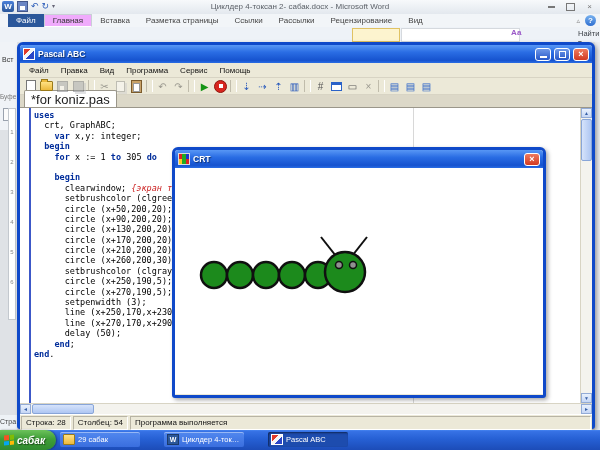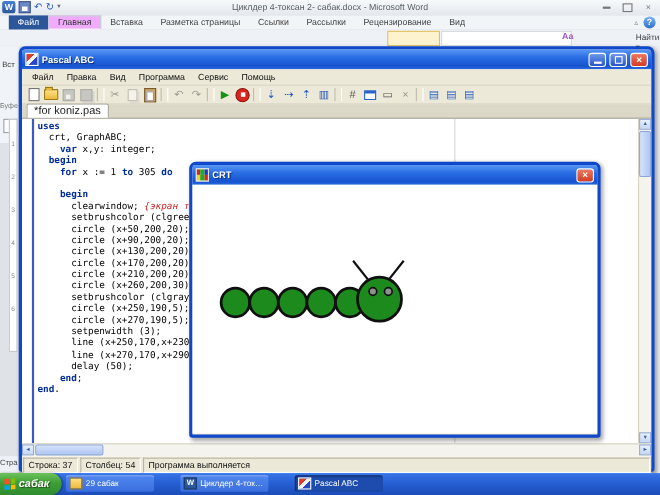--- a/index.html
+++ b/index.html
@@ -82,21 +82,21 @@
   .shape-disk2{width:9px;height:9px;background:#8fa0c8;border:1px solid #5a688c;box-shadow:2px 2px 0 #b8c2da;}
   .shape-copy{width:7px;height:9px;background:#fff;border:1px solid #888;box-shadow:2px 2px 0 #ccc;}
   .shape-paste{width:9px;height:11px;background:#c8a269;border:1px solid #7b5b2c;position:relative;}
   .shape-paste:after{content:"";position:absolute;left:1px;top:2px;width:5px;height:7px;background:#fff;border:1px solid #999;}
   .shape-stop{width:11px;height:11px;border-radius:50%;background:#d8261f;border:1px solid #8f150e;
     display:flex;align-items:center;justify-content:center;}
   .shape-stop:after{content:"";width:4px;height:4px;background:#fff;}
   .shape-winrect{width:11px;height:9px;background:#fff;border:1px solid #2a62c8;border-top:3px solid #2a62c8;box-sizing:border-box;}
   .p-tabbar{height:12px;background:#dcd8c8;display:flex;align-items:flex-end;padding-left:4px;
     border-bottom:1px solid #9a968a;}
-  .p-tab{background:#fff;border:1px solid #9a968a;border-bottom:none;font-size:10px;color:#222;
+  .p-tab{background:#fff;border:1px solid #9a968a;border-bottom:none;font-size:13px;color:#222;
     padding:1px 6px 0 6px;border-radius:2px 2px 0 0;}
   .p-editor{position:relative;height:295px;background:#fff;overflow:hidden;}
   .p-gutter{position:absolute;left:0;top:0;width:9px;height:100%;background:#fff;border-right:2px solid #3c58c8;}
   .p-vline{position:absolute;left:393px;top:0;width:1px;height:100%;background:#d8d8d8;}
   .code{position:absolute;left:14px;top:2px;font-family:"DejaVu Sans Mono",monospace;
     font-size:8.5px;line-height:10.4px;color:#000;white-space:pre;}
   .codeline{height:10.4px;}
   .kw{font-weight:bold;color:#002d9b;}
   .cm{font-style:italic;color:#cc2222;}
   .vscroll{position:absolute;right:0;top:0;width:11px;height:100%;background:#f4f3ee;border-left:1px solid #d8d4c4;}
@@ -289,21 +289,21 @@
         <span class="vthumb"></span>
         <span class="sbtn" style="bottom:0;">▼</span>
       </div>
     </div>
     <div class="p-hscroll">
       <span class="sbtn" style="left:0;top:0;">◄</span>
       <span class="hthumb"></span>
       <span class="sbtn" style="right:0;top:0;">►</span>
     </div>
     <div class="p-status">
-      <span class="p-cell">Строка: 37</span>
+      <span class="p-cell">Строка: 28</span>
       <span class="p-cell">Столбец: 54</span>
       <span class="p-cell grow">Программа выполняется</span>
     </div>
   </div>
 
   <div class="xpwin crt">
     <div class="xptitle">
       <span class="crt-icon">
           <i></i>
           <i></i>

